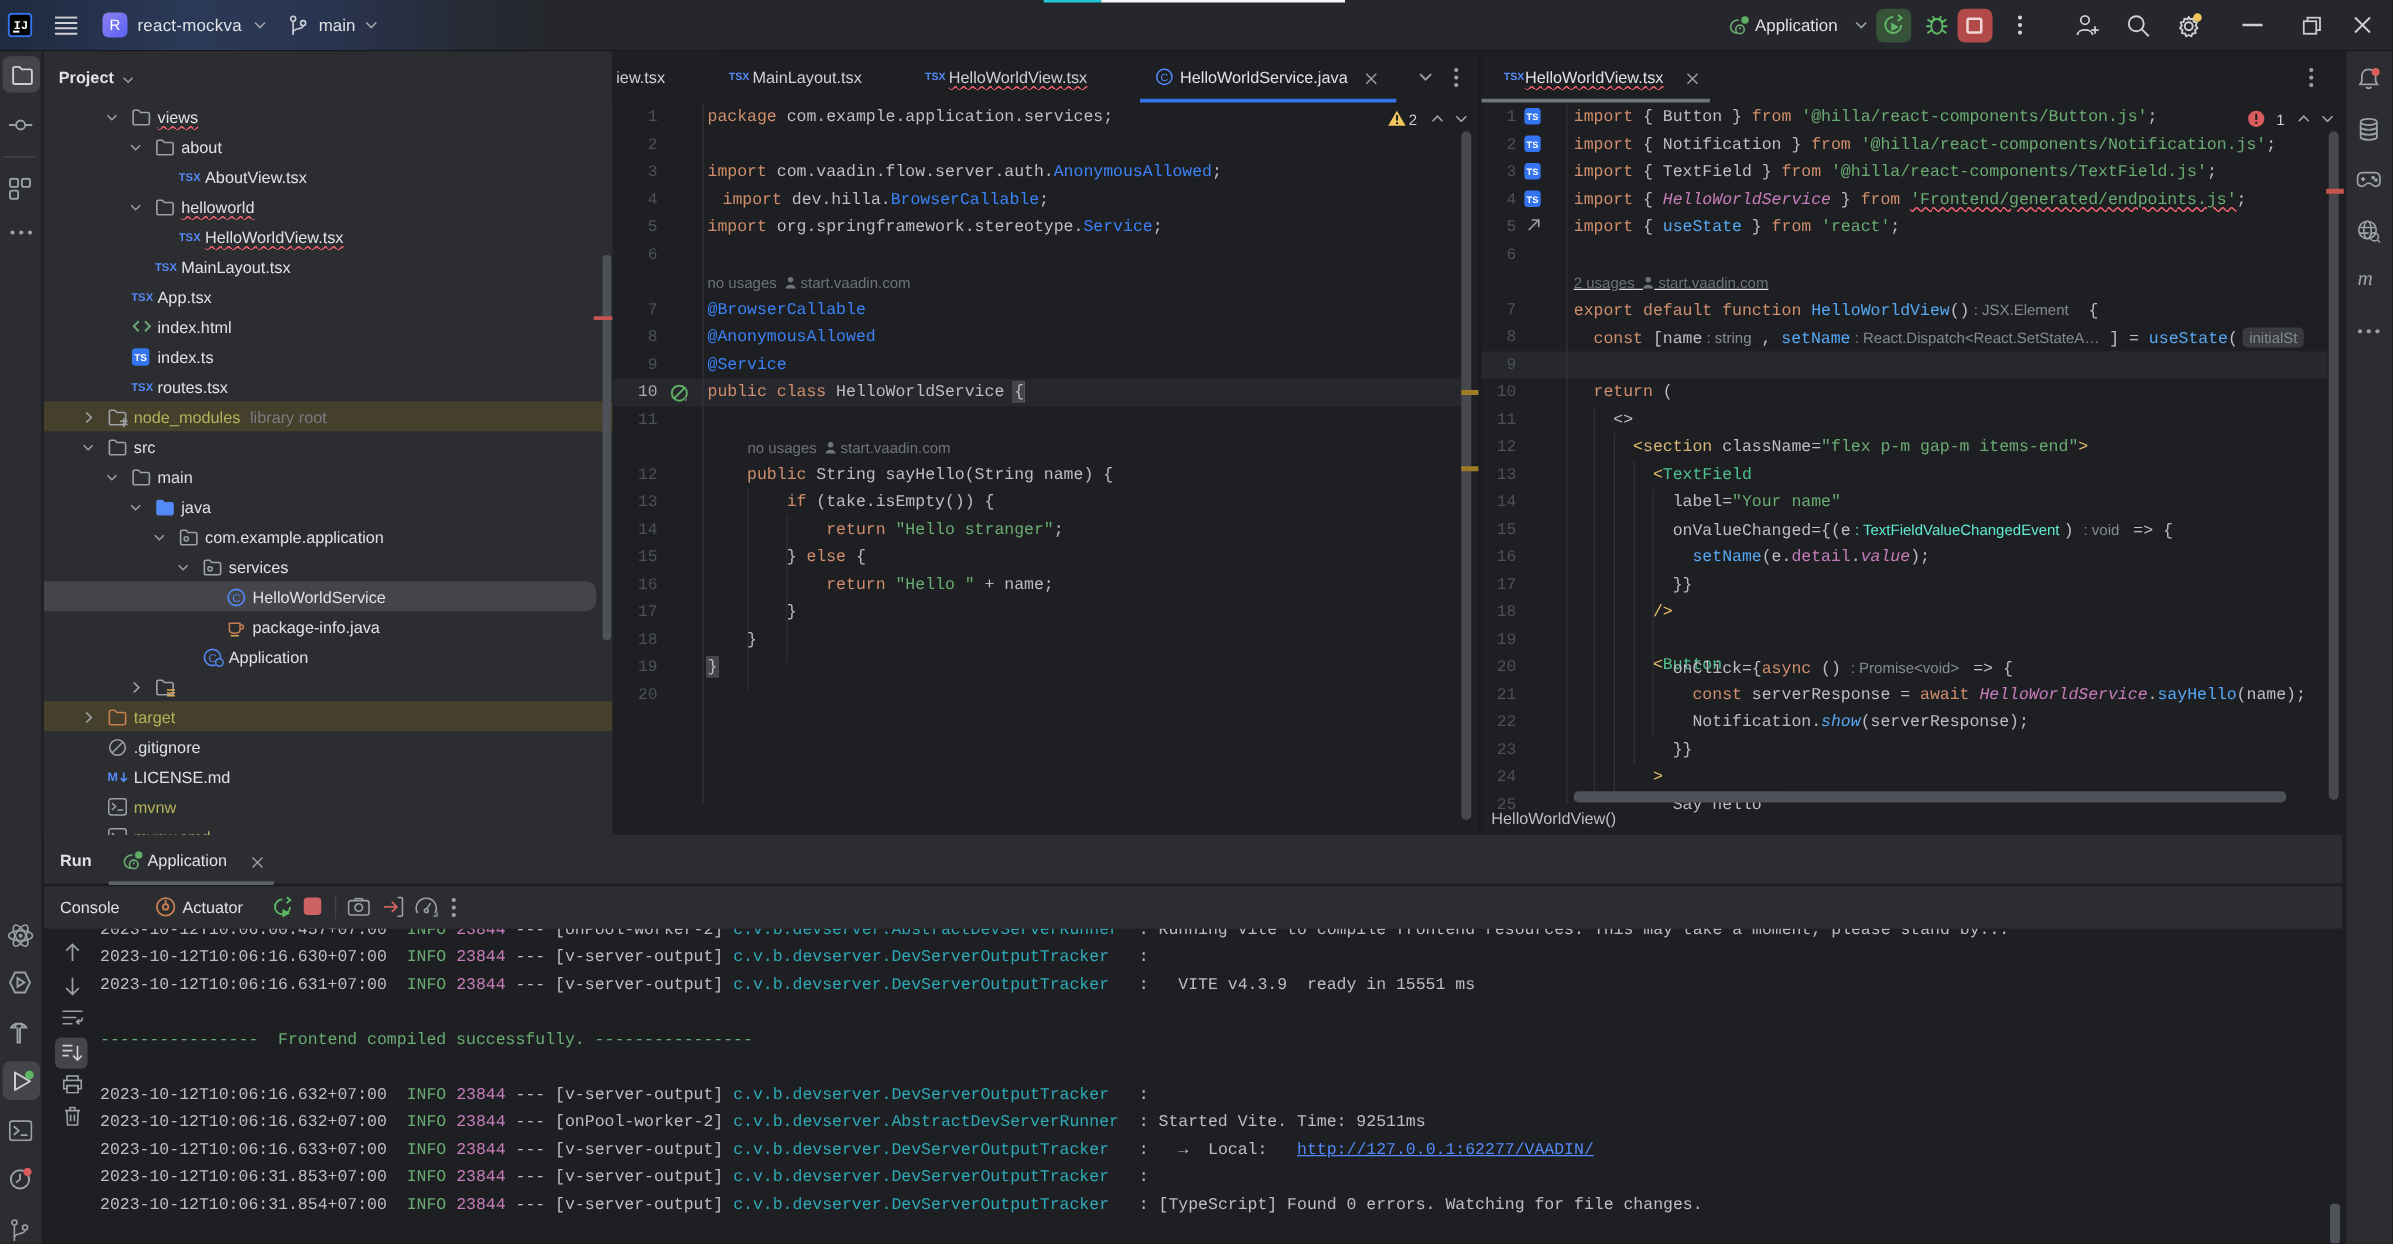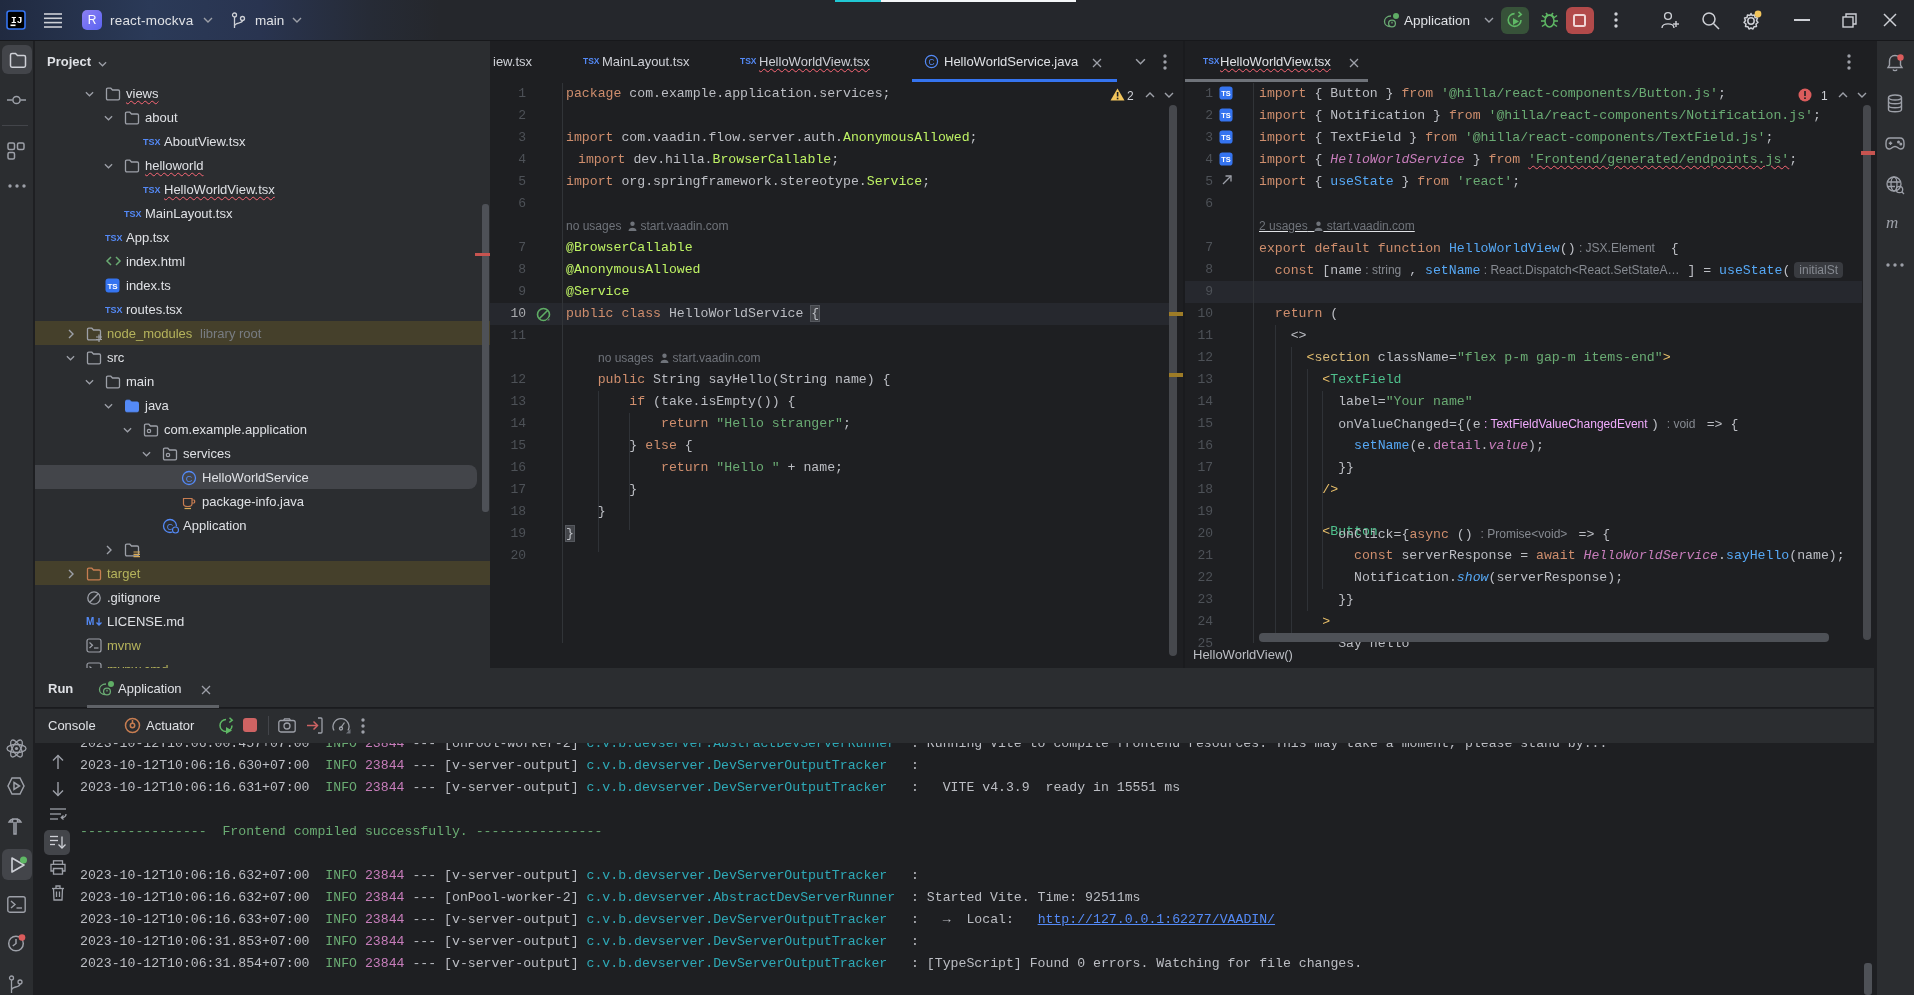--- a/index.html
+++ b/index.html
@@ -2,21 +2,21 @@
 <html><head>
 <meta charset="utf-8">
 <style>
   * { margin:0; padding:0; box-sizing:border-box; }
   html,body { width:1914px; height:995px; background:#1E1F22; overflow:hidden; }
   body { font-family:"Liberation Sans", sans-serif; font-size:13px; color:#DFE1E5; position:relative; }
   .abs { position:absolute; }
   .mono { font-family:"Liberation Mono", monospace; font-size:13.2px; white-space:pre; }
   
   .k { color:#CF8E6D; }      
-  .an { color:#bef264; }     
+  .an { color:#3b82f6; }     
   .s { color:#6AAB73; }      
   .w { color:#BCBEC4; }      
   .b { color:#56A8F5; }      
   .pp { color:#C77DBB; }     
   .pi { color:#C77DBB; font-style:italic; }
   .bi { color:#56A8F5; font-style:italic; }     
   .tagy { color:#E8BF6A; }   
   .tagc { color:#4FC08D; }
   .sqw { text-decoration:underline; text-decoration-style:wavy; text-decoration-color:#FA6675; text-decoration-thickness:1px; text-underline-offset:2px; }
   .codeline { position:absolute; left:0; height:22px; line-height:22px; white-space:pre; }
@@ -693,21 +693,21 @@
             <circle cx="4.5" cy="2.8" r="2.2" fill="#6F737A"></circle>
             <path d="M0.5 10 C0.5 5.8,8.5 5.8,8.5 10 Z" fill="#6F737A"></path>
           </svg> start.vaadin.com</span></div>
       <div class="codeline mono" style="top:196px;left:74px;"><span class="k">export default function</span><span class="b"> HelloWorldView</span><span class="w">()</span><span style="font-family:'Liberation Sans',sans-serif;font-size:12px;color:#868A91;"> : JSX.Element</span><span class="w">  {</span></div>
       <div class="codeline mono" style="top:218px;left:74px;"><span class="w">  </span><span class="k">const</span><span class="w"> [name</span><span style="font-family:'Liberation Sans',sans-serif;font-size:12px;color:#868A91;"> : string</span><span class="w"> , </span><span class="b">setName</span><span style="font-family:'Liberation Sans',sans-serif;font-size:12px;color:#868A91;"> : React.Dispatch&lt;React.SetStateA…</span><span class="w"> ] = </span><span class="b">useState</span><span class="w">(</span><span style="font-family:'Liberation Sans',sans-serif;font-size:12px;color:#868A91;background:#393B40;border-radius:4px;padding:1px 5px;margin-left:4px;">initialSt</span></div>
       <div class="codeline mono" style="top:262px;left:74px;"><span class="w">  </span><span class="k">return</span><span class="w"> (</span></div>
       <div class="codeline mono" style="top:284px;left:74px;"><span class="w">    &lt;&gt;</span></div>
       <div class="codeline mono" style="top:306px;left:74px;"><span class="w">      </span><span class="tagy">&lt;</span><span style="color:#D5B778;">section</span><span class="w"> className=</span><span class="s">"flex p-m gap-m items-end"</span><span class="tagy">&gt;</span></div>
       <div class="codeline mono" style="top:328px;left:74px;"><span class="w">        </span><span class="tagy">&lt;</span><span class="tagc">TextField</span></div>
       <div class="codeline mono" style="top:350px;left:74px;"><span class="w">          label=</span><span class="s">"Your name"</span></div>
-      <div class="codeline mono" style="top:372px;left:74px;"><span class="w">          onValueChanged={(e</span><span style="font-family:'Liberation Sans',sans-serif;font-size:12px;color:#f0abfc;"> : TextFieldValueChangedEvent </span><span class="w">) </span><span style="font-family:'Liberation Sans',sans-serif;font-size:12px;color:#868A91;">: void </span><span class="w"> =&gt; {</span></div>
+      <div class="codeline mono" style="top:372px;left:74px;"><span class="w">          onValueChanged={(e</span><span style="font-family:'Liberation Sans',sans-serif;font-size:12px;color:#5eead4;"> : TextFieldValueChangedEvent </span><span class="w">) </span><span style="font-family:'Liberation Sans',sans-serif;font-size:12px;color:#868A91;">: void </span><span class="w"> =&gt; {</span></div>
       <div class="codeline mono" style="top:394px;left:74px;"><span class="w">            </span><span class="b">setName</span><span class="w">(e.</span><span class="pp">detail</span><span class="w">.</span><span class="pi">value</span><span class="w">);</span></div>
       <div class="codeline mono" style="top:416px;left:74px;"><span class="w">          }}</span></div>
       <div class="codeline mono" style="top:438px;left:74px;"><span class="w">        </span><span class="tagy">/&gt;</span></div>
       <div class="codeline mono" style="top:480px;left:74px;"><span class="w">        </span><span class="tagy">&lt;</span><span class="tagc">Button</span></div>
       <div class="codeline mono" style="top:482px;left:74px;"><span class="w">          onClick={</span><span class="k">async</span><span class="w"> () </span><span style="font-family:'Liberation Sans',sans-serif;font-size:12px;color:#868A91;">: Promise&lt;void&gt; </span><span class="w"> =&gt; {</span></div>
       <div class="codeline mono" style="top:504px;left:74px;"><span class="w">            </span><span class="k">const</span><span class="w"> serverResponse = </span><span class="k">await</span><span class="w"> </span><span class="pi">HelloWorldService</span><span class="w">.</span><span class="b">sayHello</span><span class="w">(name);</span></div>
       <div class="codeline mono" style="top:526px;left:74px;"><span class="w">            Notification.</span><span class="bi">show</span><span class="w">(serverResponse);</span></div>
       <div class="codeline mono" style="top:548px;left:74px;"><span class="w">          }}</span></div>
       <div class="codeline mono" style="top:570px;left:74px;"><span class="w">        </span><span class="tagy">&gt;</span></div>
       <div class="codeline mono" style="top:592px;left:74px;"><span class="w">          Say hello</span></div>

